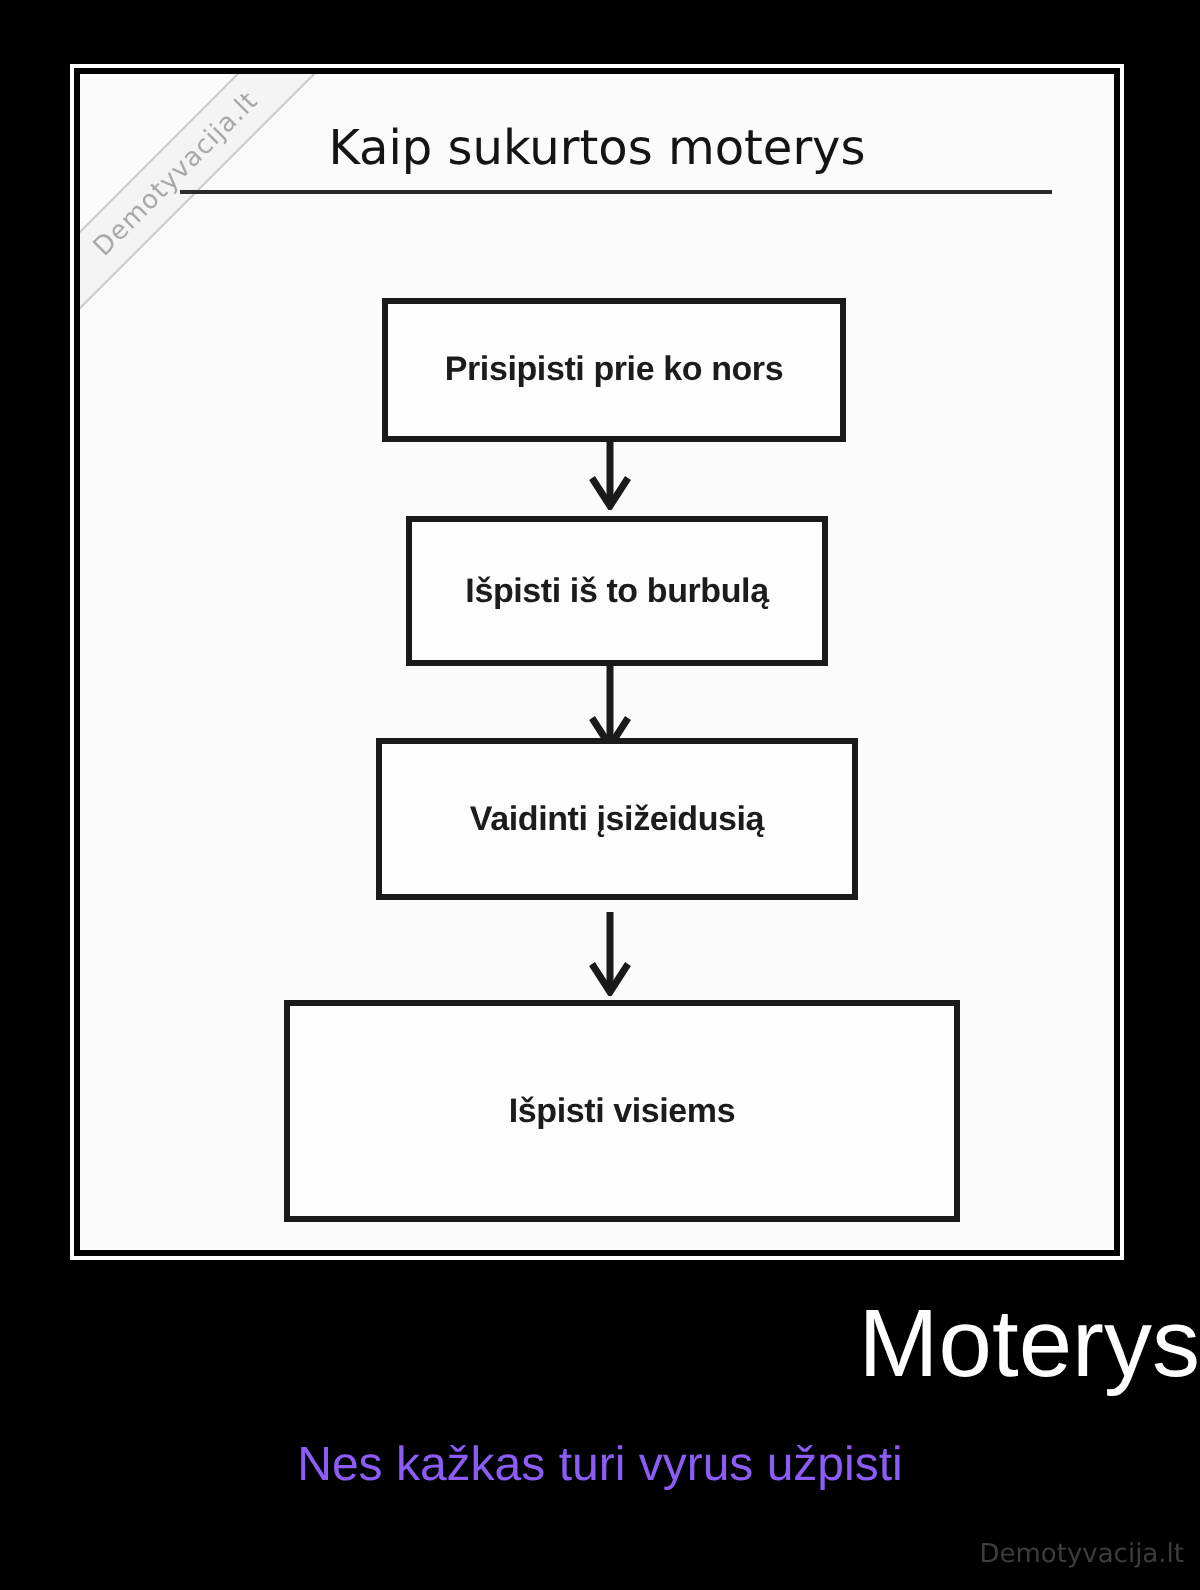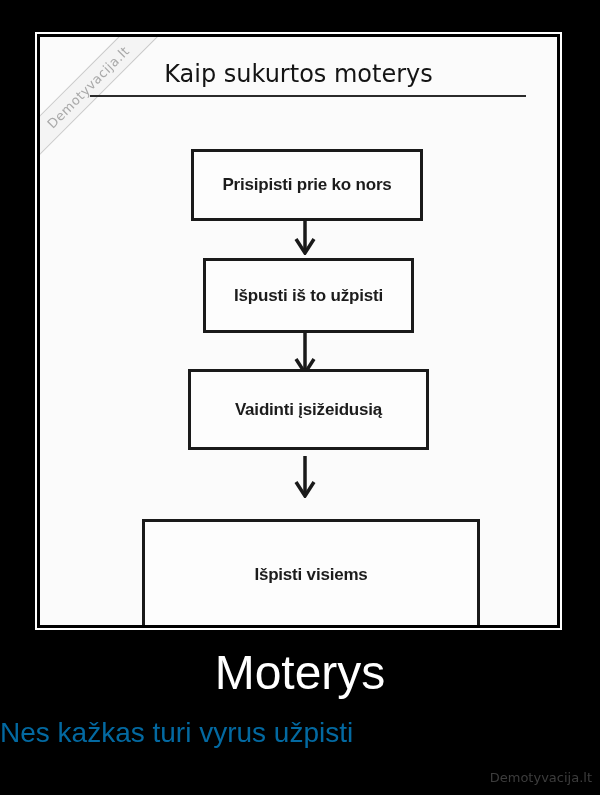--- a/index.html
+++ b/index.html
@@ -48,35 +48,35 @@
     position:absolute;
     border:3px solid #1a1a1a; background:#fdfdfd;
     display:flex; flex-direction:column; align-items:center; justify-content:center;
     color:#1c1c1c; font-weight:bold; font-size:17px; line-height:26px;
     letter-spacing:-0.2px; text-align:left;
     font-family:"Liberation Sans", sans-serif;
   }
   .box-1 { left:151px; top:112px; width:226px; height:66px; }
   .box-2 { left:163px; top:221px; width:205px; height:69px; }
   .box-3 { left:148px; top:332px; width:235px; height:75px; }
-  .box-4 { left:102px; top:463px; width:332px; height:105px;margin-top:19px; }
+  .box-4 { left:102px; top:463px; width:332px; height:105px; }
 
   .flow-arrow { position:absolute; left:252px; }
   .arr-1 { top:182px; }
   .arr-2 { top:294px; }
   .arr-3 { top:419px; }
 
   
   .caption {
     position:absolute; left:0; top:645px; width:100%;
-    text-align:center; color:#ffffff; font-size:48px; line-height:56px;
+    text-align:right; color:#ffffff; font-size:48px; line-height:56px;
   }
   .subcaption {
     position:absolute; left:0; top:718px; width:100%;
-    text-align:left; color:#0369a1; font-size:28px; line-height:30px;
+    text-align:center; color:#8b5cf6; font-size:24px; line-height:30px;
   }
 
   
   .footer-mark {
     position:absolute; right:8px; top:770px;
     color:#3d3d3d; font-size:13px;
     font-family:"DejaVu Sans", sans-serif;
   }
 </style>
 </head>
@@ -97,21 +97,21 @@
       <div class="flow-box box-1">
         <span>Prisipisti prie ko nors</span>
       </div>
 
       <svg class="flow-arrow arr-1" width="26" height="36" viewBox="0 0 26 36">
         <line x1="13" y1="0" x2="13" y2="31" stroke="#1a1a1a" stroke-width="3.5"></line>
         <polyline points="4,20 13,34 22,20" fill="none" stroke="#1a1a1a" stroke-width="3.5"></polyline>
       </svg>
 
       <div class="flow-box box-2">
-        <span>Išpusti iš to užpisti</span>
+        <span>Išpisti iš to burbulą</span>
       </div>
 
       <svg class="flow-arrow arr-2" width="26" height="44" viewBox="0 0 26 44">
         <line x1="13" y1="0" x2="13" y2="39" stroke="#1a1a1a" stroke-width="3.5"></line>
         <polyline points="4,28 13,42 22,28" fill="none" stroke="#1a1a1a" stroke-width="3.5"></polyline>
       </svg>
 
       <div class="flow-box box-3">
         <span>Vaidinti įsižeidusią</span>
       </div>

